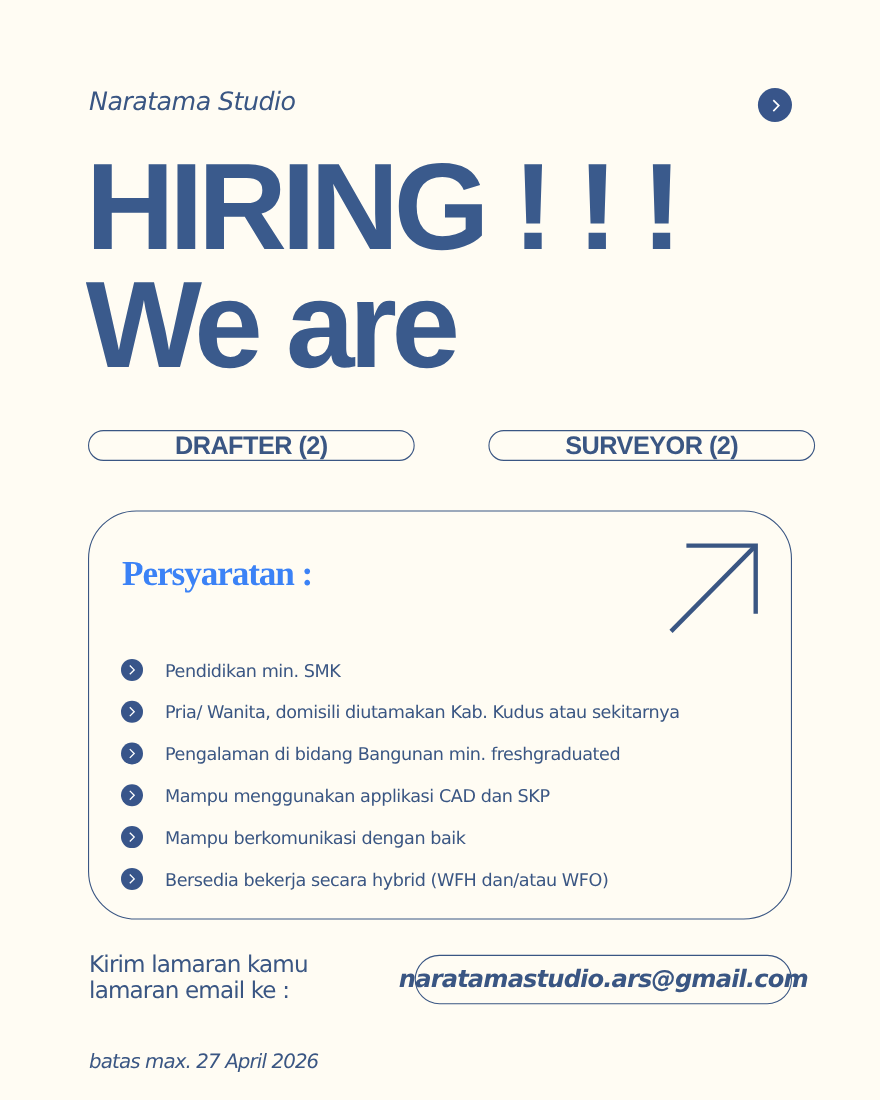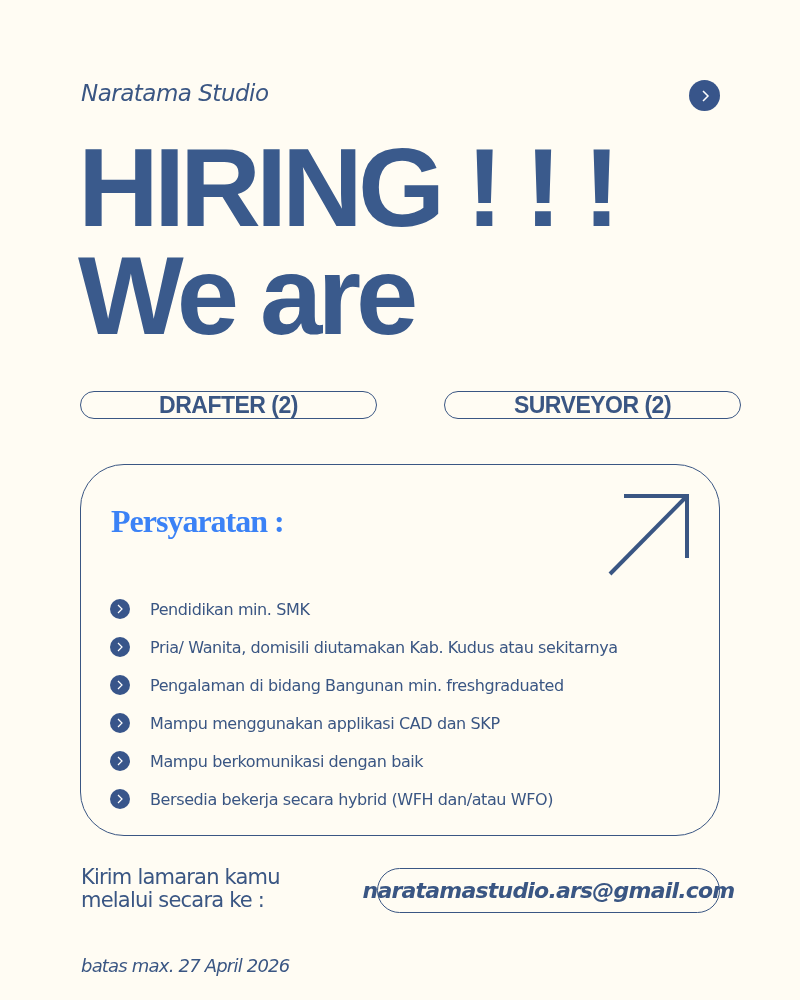--- a/index.html
+++ b/index.html
@@ -154,18 +154,18 @@
         <svg width="8" height="10" viewBox="0 0 8 10">
           <polyline points="2,1 6,5 2,9" fill="none" stroke="#fff" stroke-width="1.2"></polyline>
         </svg>
       </span>
     <span>Bersedia bekerja secara hybrid (WFH dan/atau WFO)</span>
   </li>
 </ul>
 
 <div class="abs cta">
   <div>Kirim lamaran kamu</div>
-  <div>melalui secara ke :</div>
+  <div>lamaran email ke :</div>
 </div>
 
 <a class="abs email">naratamastudio.ars@gmail.com</a>
 
 <div class="abs deadline">batas max. 27 April 2026</div>
 
 </body></html>

